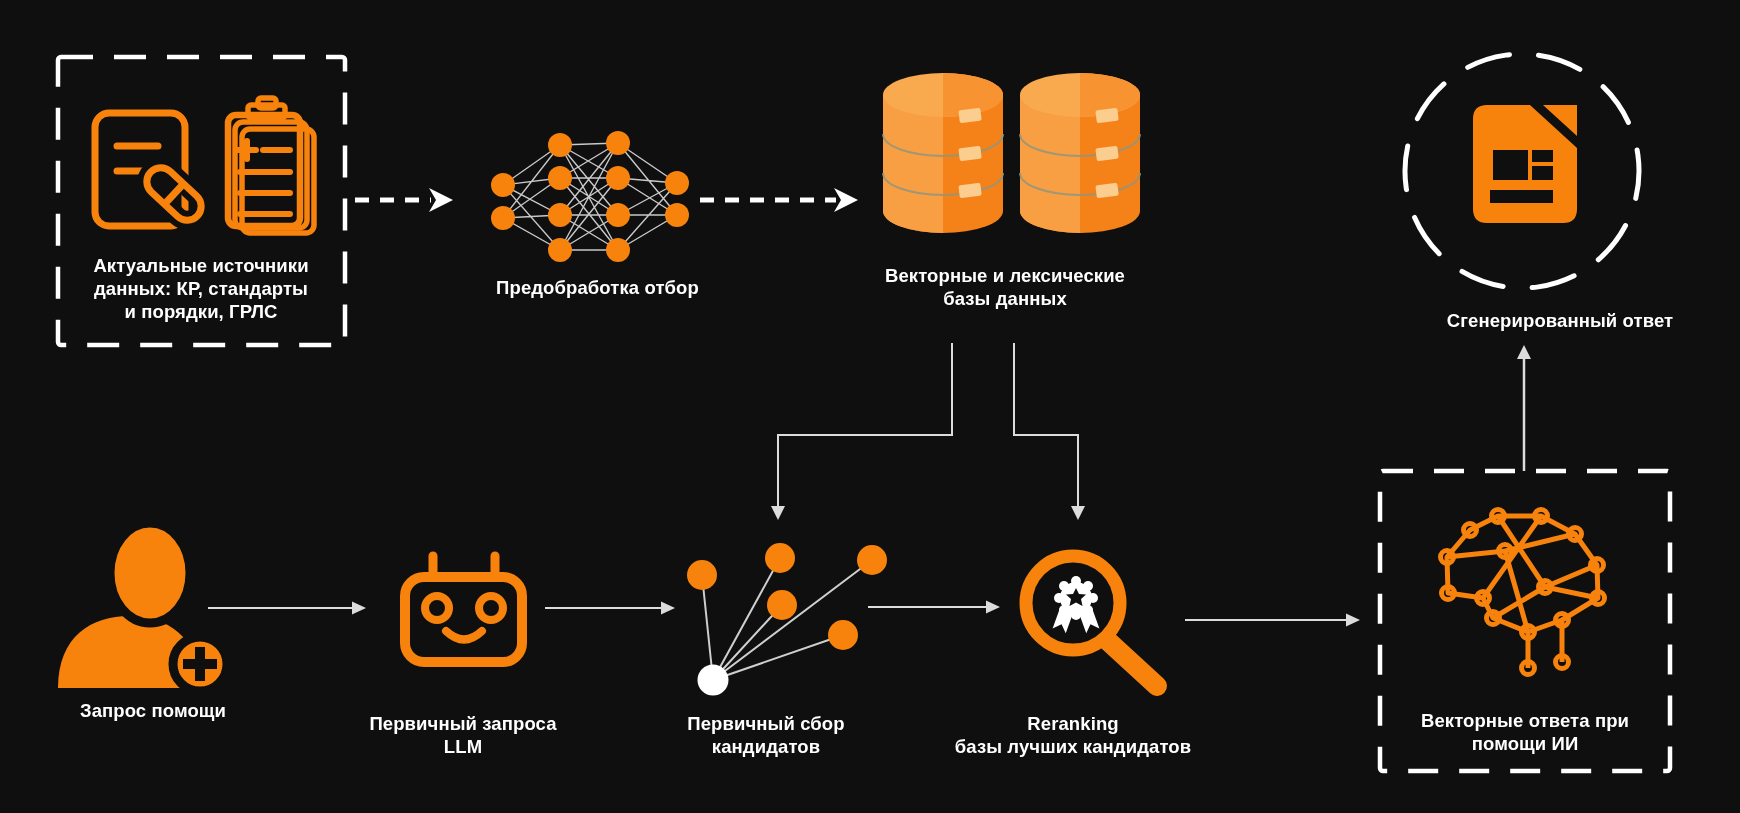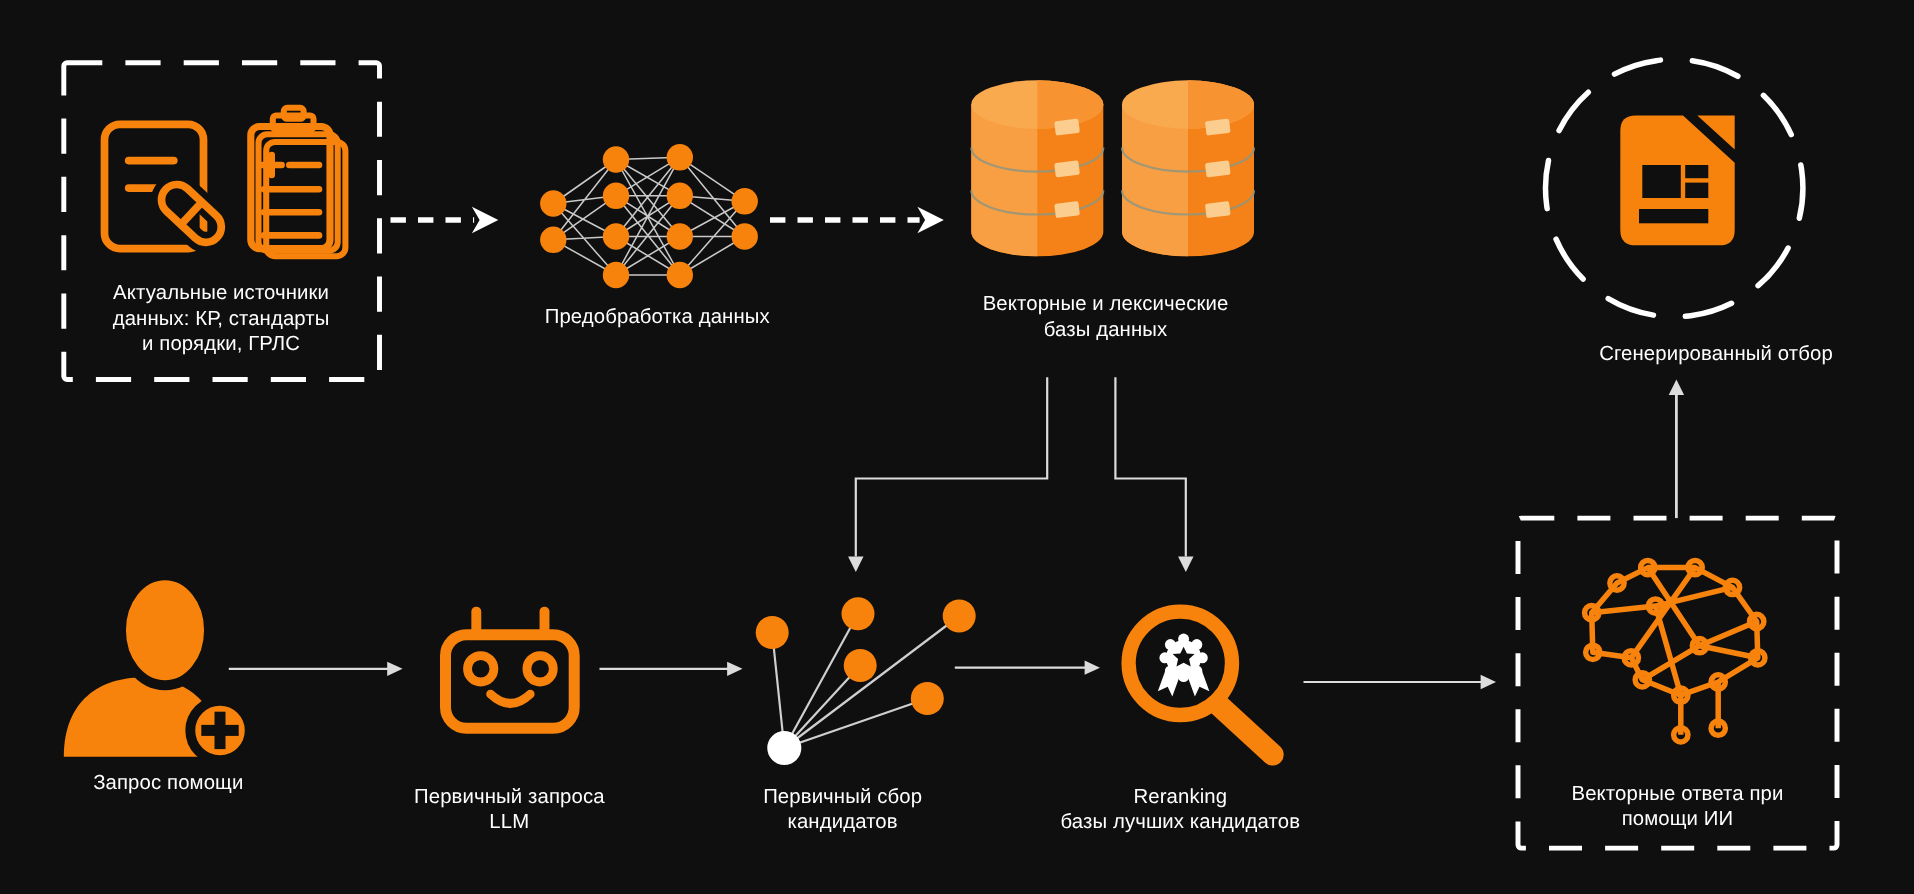--- a/index.html
+++ b/index.html
@@ -7,21 +7,21 @@
     --db_main:#f58218; --db_light:#f99f43; --db_top:#f9a94e; --db_top_shade:#f79431; --db_chip:#fbce8f;
   }
   html,body{margin:0;padding:0;background:var(--background);}
   #canvas{
     position:relative;width:1740px;height:813px;overflow:hidden;
     background:var(--background);
     font-family:"Liberation Sans","DejaVu Sans",sans-serif;
   }
   #scene{position:absolute;left:0;top:0;}
   .label{
-    position:absolute;color:var(--white);font-weight:400;font-size:18.5px;
+    position:absolute;color:var(--white);font-weight:700;font-size:18.5px;
     line-height:1.24;text-align:center;white-space:pre-line;letter-spacing:.1px;
   }
   .acc-s{stroke:var(--accent);fill:none}
   .acc-f{fill:var(--accent)}
   .bg-f{fill:var(--background)}
   .wh-s{stroke:var(--white);fill:none}
   .wh-f{fill:var(--white)}
   .ln-s{stroke:var(--line);fill:none}
   .ln-f{fill:var(--line)}
 </style>
@@ -229,24 +229,24 @@
           <circle cx="1545" cy="587" r="6.5"></circle>
         <circle cx="1528" cy="668" r="6.5"></circle>
           <circle cx="1562" cy="662" r="6.5"></circle>
       </g>
     </g>
   </svg>
 
   <div class="label" style="left:61px;top:255px;width:280px">Актуальные источники
 данных: КР, стандарты
 и порядки, ГРЛС</div>
-  <div class="label" style="left:440px;top:277px;width:315px">Предобработка данных</div>
+  <div class="label" style="left:440px;top:277px;width:315px">Предобработка отбор</div>
   <div class="label" style="left:852px;top:265px;width:306px">Векторные и лексические
 базы данных</div>
-  <div class="label" style="left:1400px;top:310px;width:320px">Сгенерированный отбор</div>
+  <div class="label" style="left:1400px;top:310px;width:320px">Сгенерированный ответ</div>
   <div class="label" style="left:55px;top:700px;width:196px">Запрос помощи</div>
   <div class="label" style="left:330px;top:713px;width:266px">Первичный запроса
 LLM</div>
   <div class="label" style="left:634px;top:713px;width:264px">Первичный сбор
 кандидатов</div>
   <div class="label" style="left:892px;top:713px;width:362px">Reranking
 базы лучших кандидатов</div>
   <div class="label" style="left:1396px;top:710px;width:258px">Векторные ответа при
 помощи ИИ</div>
 </div>

